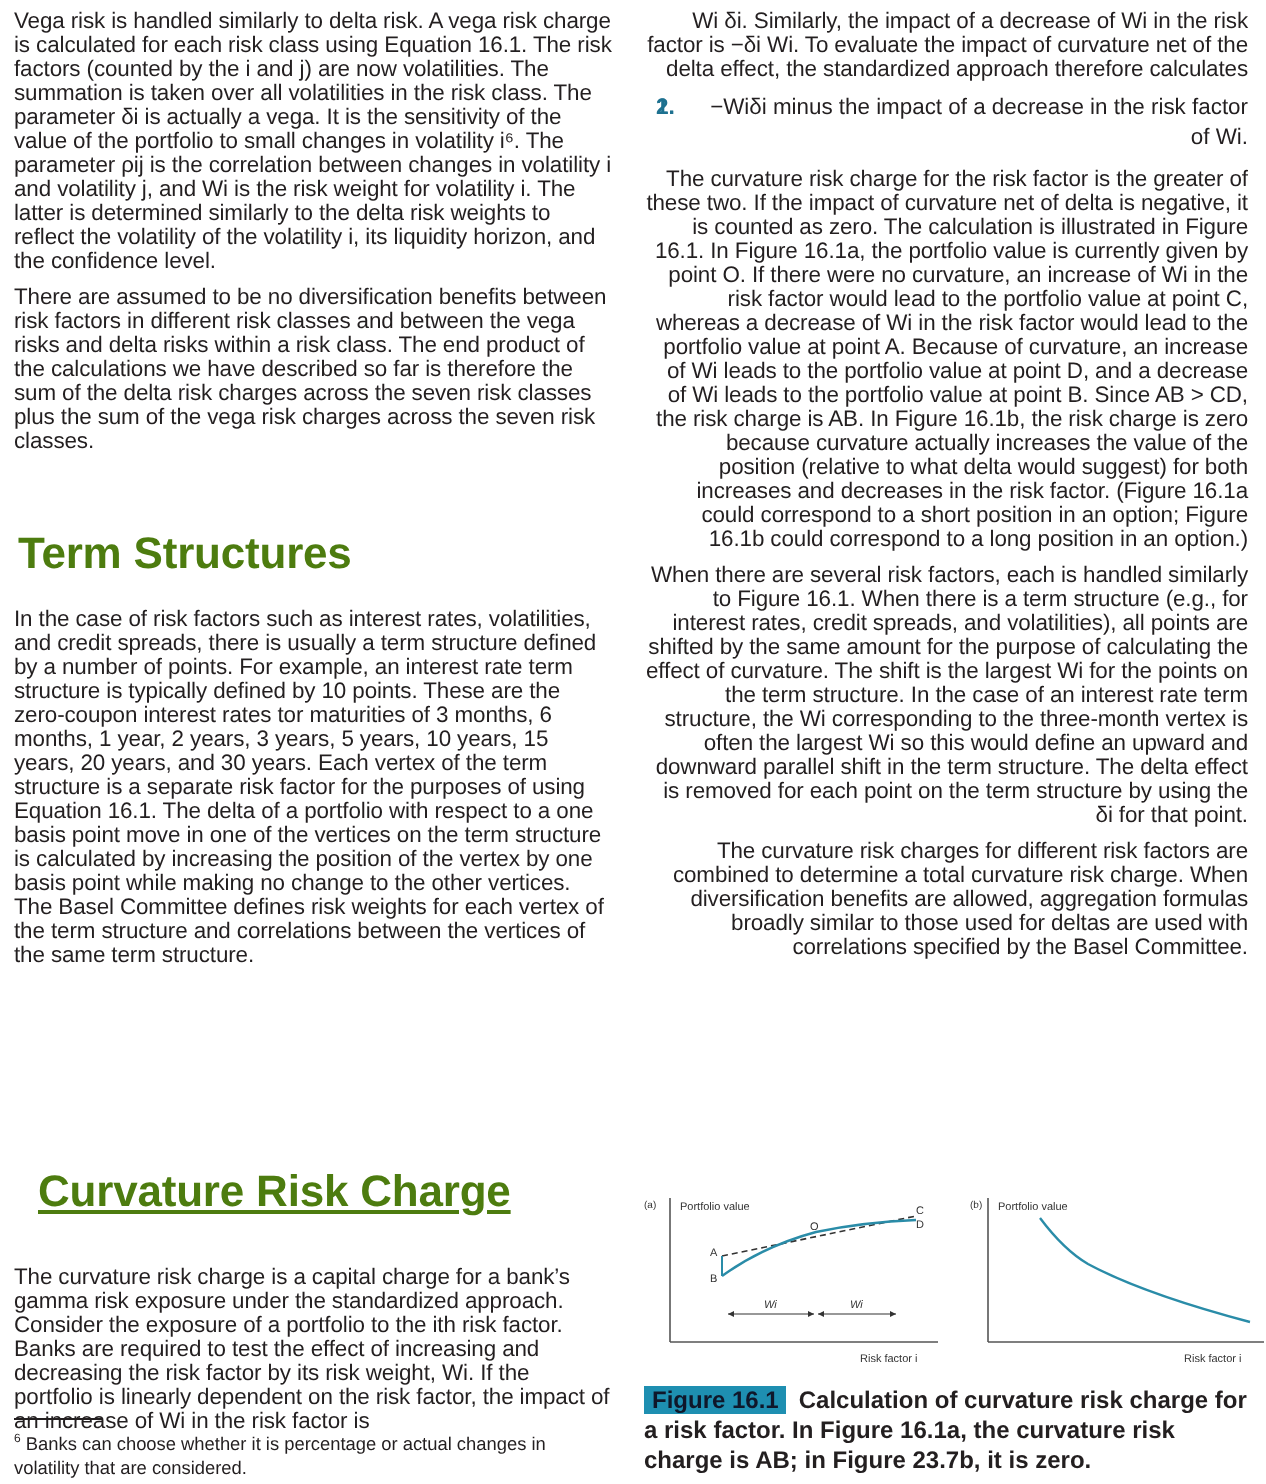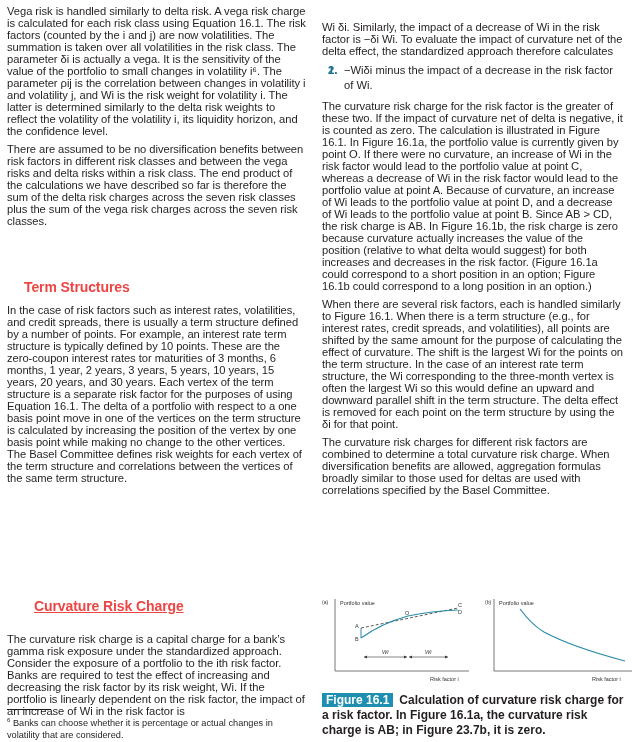--- a/index.html
+++ b/index.html
@@ -2,33 +2,33 @@
 <html><head>
 <meta charset="utf-8">
 <style>
   html, body { margin:0; padding:0; background:#ffffff; }
   body { width:633px; height:742px; overflow:hidden; position:relative;
          font-family:"Liberation Sans", sans-serif; color:#231f20; }
   .col { position:absolute; top:0; }
   .col-left { left:7px; width:300px; }
   .col-right { left:322px; width:302px; }
   p { margin:0 0 6px 0; font-size:11.2px; line-height:12px; letter-spacing:-0.05px; }
-  h2 { margin:17px; color:#ef4444; font-size:14px; font-weight:bold; letter-spacing:-0.1px; }
+  h2 { margin:2px; color:#4d7c0f; font-size:22px; font-weight:bold; letter-spacing:-0.1px; }
   .h-term { position:absolute; top:262px; left:0; }
   .h-curv { position:absolute; top:581px; left:10px;text-decoration:underline; }
   .list { margin:2px 0 8px 0; padding:0; list-style:none; }
   .list li { position:relative; padding-left:22px; font-size:11.2px; line-height:14.6px; margin-bottom:6px; }
   .list .num { position:absolute; left:6px; top:0; color:#1e7190; font-weight:bold; }
   .fn-rule { position:absolute; top:709px; left:0; width:44px; border-top:1px solid #231f20; }
   .footnote { position:absolute; top:714px; left:0; width:300px; font-size:9.2px; line-height:12px; }
   .footnote sup { font-size:6px; }
   .fig { position:absolute; left:0; top:595px; width:310px; height:95px; }
   .fig svg text { font-family:"Liberation Sans", sans-serif; }
   .caption { position:absolute; top:693px; left:0; width:308px; font-size:12px; line-height:15.2px; font-weight:bold; }
-  .caption .tag { background:#1e8fb1; color:#ffffff; padding:0 4px; margin-right:6px; }
+  .caption .tag { background:#1e8fb1; color:#0f172a; padding:0 4px; margin-right:6px; }
 </style>
 </head>
 <body>
 
 <div class="col col-left">
   <div style="position:absolute; top:5px; left:0; width:300px;">
     <p>Vega risk is handled similarly to delta risk. A vega risk charge is calculated for each risk class using Equation 16.1. The risk factors (counted by the i and j) are now volatilities. The summation is taken over all volatilities in the risk class. The parameter δi is actually a vega. It is the sensitivity of the value of the portfolio to small changes in volatility i⁶. The parameter ρij is the correlation between changes in volatility i and volatility j, and Wi is the risk weight for volatility i. The latter is determined similarly to the delta risk weights to reflect the volatility of the volatility i, its liquidity horizon, and the confidence level.</p>
     <p>There are assumed to be no diversification benefits between risk factors in different risk classes and between the vega risks and delta risks within a risk class. The end product of the calculations we have described so far is therefore the sum of the delta risk charges across the seven risk classes plus the sum of the vega risk charges across the seven risk classes.</p>
   </div>
   <h2 class="h-term">Term Structures</h2>
@@ -40,21 +40,21 @@
     <p>The curvature risk charge is a capital charge for a bank’s gamma risk exposure under the standardized approach. Consider the exposure of a portfolio to the ith risk factor. Banks are required to test the effect of increasing and decreasing the risk factor by its risk weight, Wi. If the portfolio is linearly dependent on the risk factor, the impact of an increase of Wi in the risk factor is</p>
   </div>
   <div class="fn-rule"></div>
   <div class="footnote">
     <sup>6</sup>
     <span>Banks can choose whether it is percentage or actual changes in volatility that are considered.</span>
   </div>
 </div>
 
 <div class="col col-right">
-  <div style="position:absolute; top:21px; left:0; width:302px;">
+  <div style="position:absolute; top:5px; left:0; width:302px;text-align:right;">
     <p>Wi δi. Similarly, the impact of a decrease of Wi in the risk factor is −δi Wi. To evaluate the impact of curvature net of the delta effect, the standardized approach therefore calculates</p>
     <ul class="list">
       <li><span class="num">1.</span></li>
       <li><span class="num">2.</span><span>−Wiδi minus the impact of a decrease in the risk factor of Wi.</span></li>
     </ul>
     <p>The curvature risk charge for the risk factor is the greater of these two. If the impact of curvature net of delta is negative, it is counted as zero. The calculation is illustrated in Figure 16.1. In Figure 16.1a, the portfolio value is currently given by point O. If there were no curvature, an increase of Wi in the risk factor would lead to the portfolio value at point C, whereas a decrease of Wi in the risk factor would lead to the portfolio value at point A. Because of curvature, an increase of Wi leads to the portfolio value at point D, and a decrease of Wi leads to the portfolio value at point B. Since AB &gt; CD, the risk charge is AB. In Figure 16.1b, the risk charge is zero because curvature actually increases the value of the position (relative to what delta would suggest) for both increases and decreases in the risk factor. (Figure 16.1a could correspond to a short position in an option; Figure 16.1b could correspond to a long position in an option.)</p>
     <p>When there are several risk factors, each is handled similarly to Figure 16.1. When there is a term structure (e.g., for interest rates, credit spreads, and volatilities), all points are shifted by the same amount for the purpose of calculating the effect of curvature. The shift is the largest Wi for the points on the term structure. In the case of an interest rate term structure, the Wi corresponding to the three-month vertex is often the largest Wi so this would define an upward and downward parallel shift in the term structure. The delta effect is removed for each point on the term structure by using the δi for that point.</p>
     <p>The curvature risk charges for different risk factors are combined to determine a total curvature risk charge. When diversification benefits are allowed, aggregation formulas broadly similar to those used for deltas are used with correlations specified by the Basel Committee.</p>
   </div>
 

